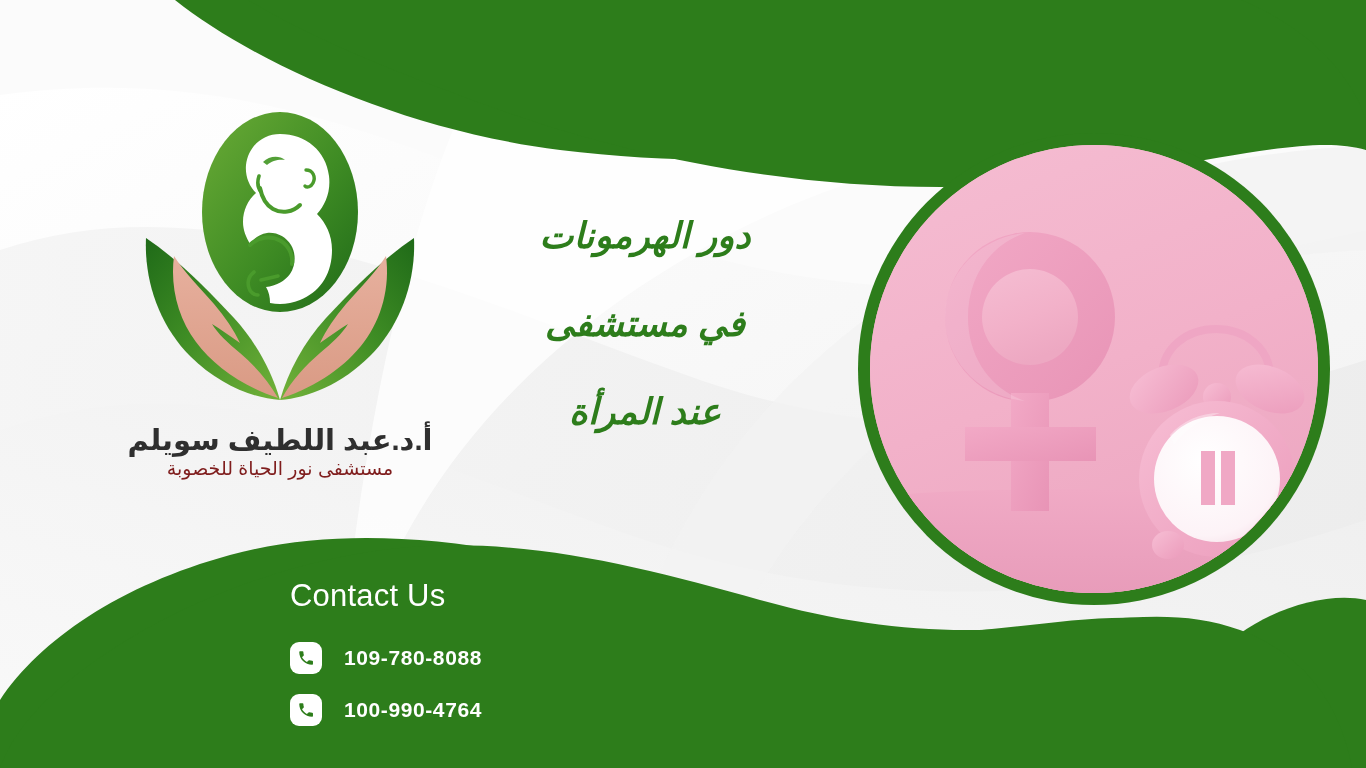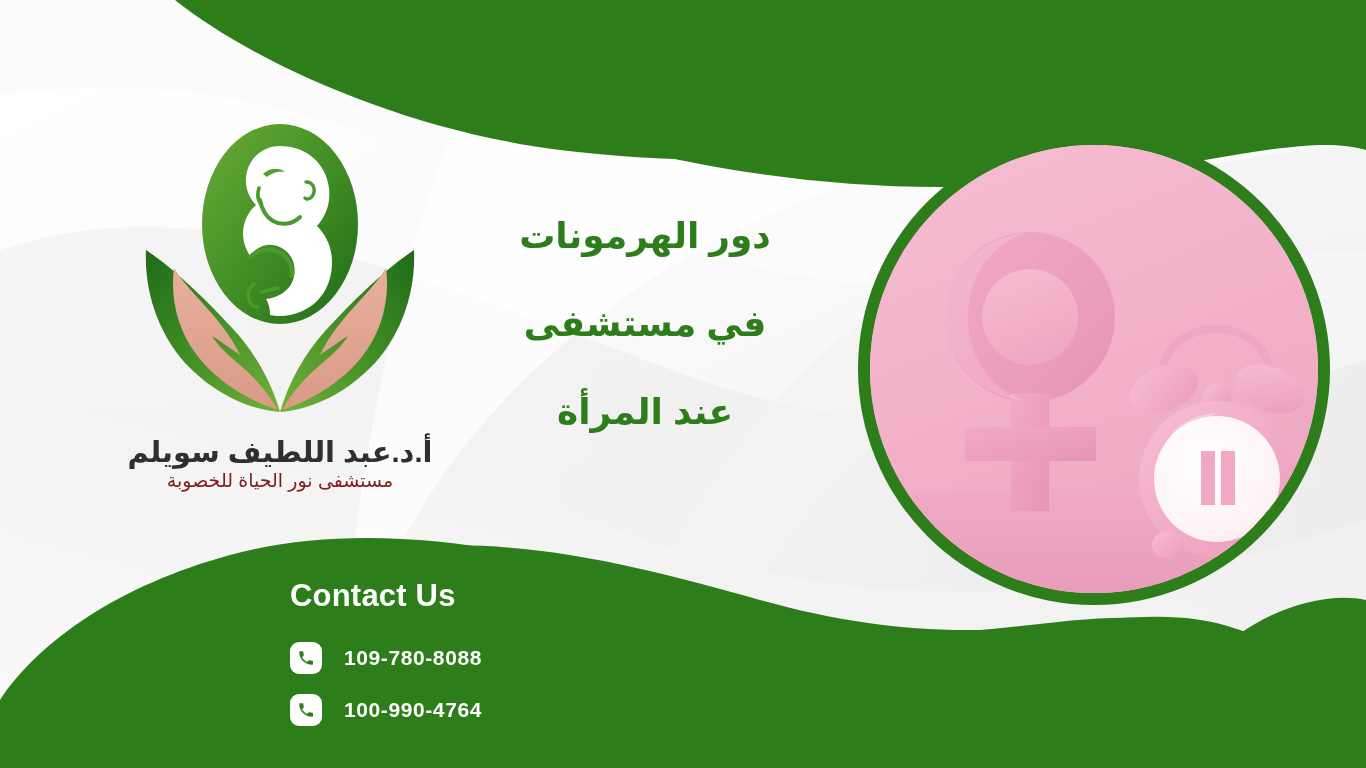--- a/index.html
+++ b/index.html
@@ -23,21 +23,21 @@
     inset: 0;
     width: 1366px;
     height: 768px;
     display: block;
   }
 
   
   .logo-block {
     position: absolute;
     left: 95px;
-    top: 116px;
+    top: 104px;
     width: 370px;
     height: 400px;
     text-align: center;
   }
   .logo-mark {
     width: 300px;
     height: 318px;
     margin: 0 auto;
     display: block;
   }
@@ -71,20 +71,21 @@
     text-align: center;
     color: #2d7d1b;
     font-size: 36px;
     font-weight: 700;
     line-height: 1.0;
   }
   .headline .hl-line {
     display: block;
     margin-bottom: 52px;
     white-space: nowrap;
+    font-style: italic;
   }
   .headline .hl-line:last-child { margin-bottom: 0; }
 
   
   .photo-ring {
     position: absolute;
     left: 858px;
     top: 133px;
     width: 472px;
     height: 472px;
@@ -113,21 +114,21 @@
   
   .contact {
     position: absolute;
     left: 290px;
     top: 578px;
     width: 430px;
     color: #ffffff;
   }
   .contact-title {
     font-size: 31px;
-    font-weight: 700;
+    font-weight: 400;
     letter-spacing: 0.2px;
     margin: 0 0 28px 0;
   }
   .contact-row {
     display: flex;
     align-items: center;
     margin-bottom: 20px;
   }
   .phone-badge {
     width: 32px;

